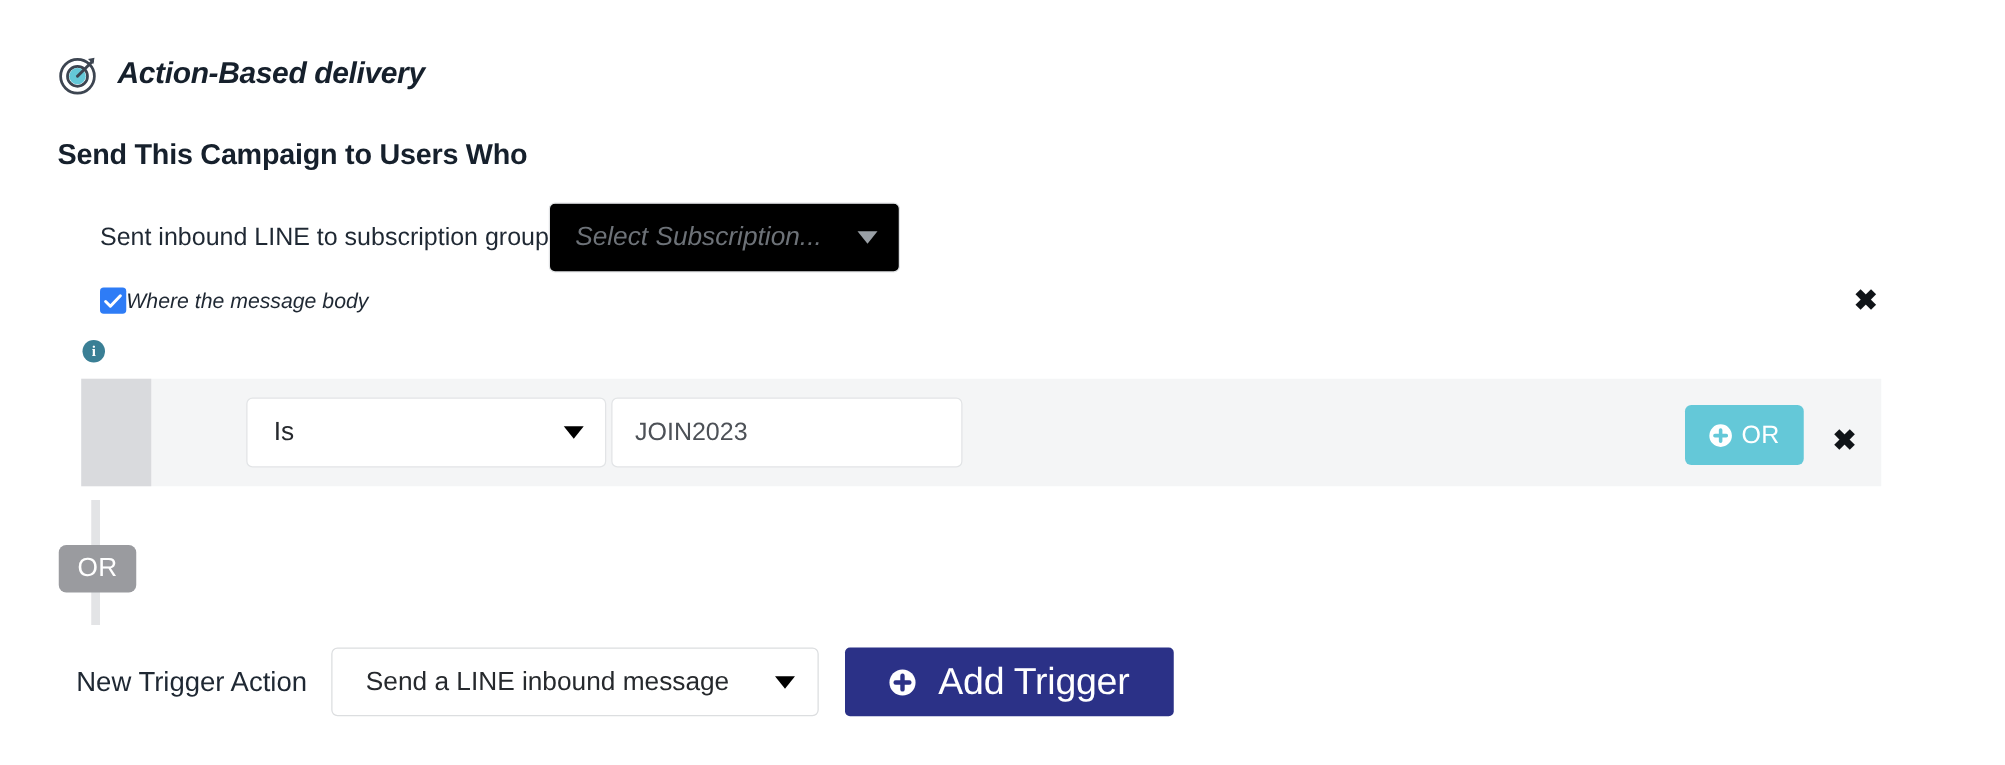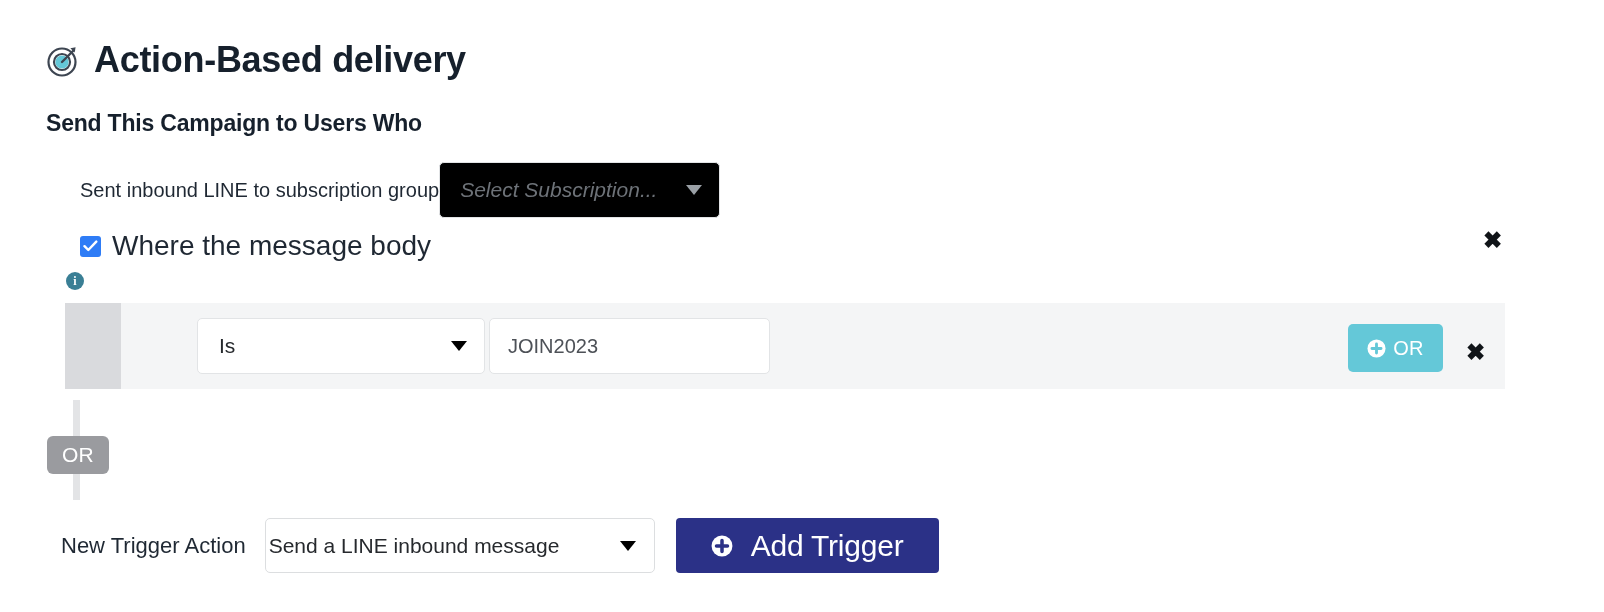--- a/index.html
+++ b/index.html
@@ -21,26 +21,27 @@
   .page-header {
     position: absolute;
     left: 46px;
     top: 42px;
     display: flex;
     align-items: center;
     gap: 14px;
   }
   .target-icon { width: 34px; height: 34px; display: block; }
   .page-title {
-    font-size: 36px;
+    font-size: 24px;
     font-weight: bold;
     letter-spacing: -0.3px;
     color: #16202c;
     line-height: 1;
     white-space: nowrap;
+    font-style: italic;
   }
 
   .section-title {
     position: absolute;
     left: 46px;
     top: 110px;
     font-size: 23px;
     font-weight: bold;
     letter-spacing: -0.2px;
     color: #16202c;
@@ -101,24 +102,24 @@
     height: 21px;
     border-radius: 3px;
     background: #2e7cf6;
     display: flex;
     align-items: center;
     justify-content: center;
     flex: none;
   }
   .checkbox svg { display: block; }
   .checkbox-label {
-    font-size: 28px;
+    font-size: 17px;
     color: #1f2833;
-    margin-left: 11px;
-    white-space: nowrap;
+    white-space: nowrap;
+    font-style: italic;
   }
 
   .close-x {
     position: absolute;
     font-size: 23px;
     font-weight: bold;
     color: #101418;
     line-height: 1;
     cursor: pointer;
     user-select: none;
@@ -257,21 +258,21 @@
   }
   .action-select {
     width: 390px;
     height: 55px;
     border: 1px solid #dcdee0;
     border-radius: 5px;
     background: #fff;
     display: flex;
     align-items: center;
     justify-content: space-between;
-    padding: 0 18px 0 3px;
+    padding: 0 18px 0 27px;
   }
   .action-value {
     font-size: 21px;
     color: #26292d;
     white-space: nowrap;
   }
   .add-trigger-button {
     margin-left: 21px;
     width: 263px;
     height: 55px;

